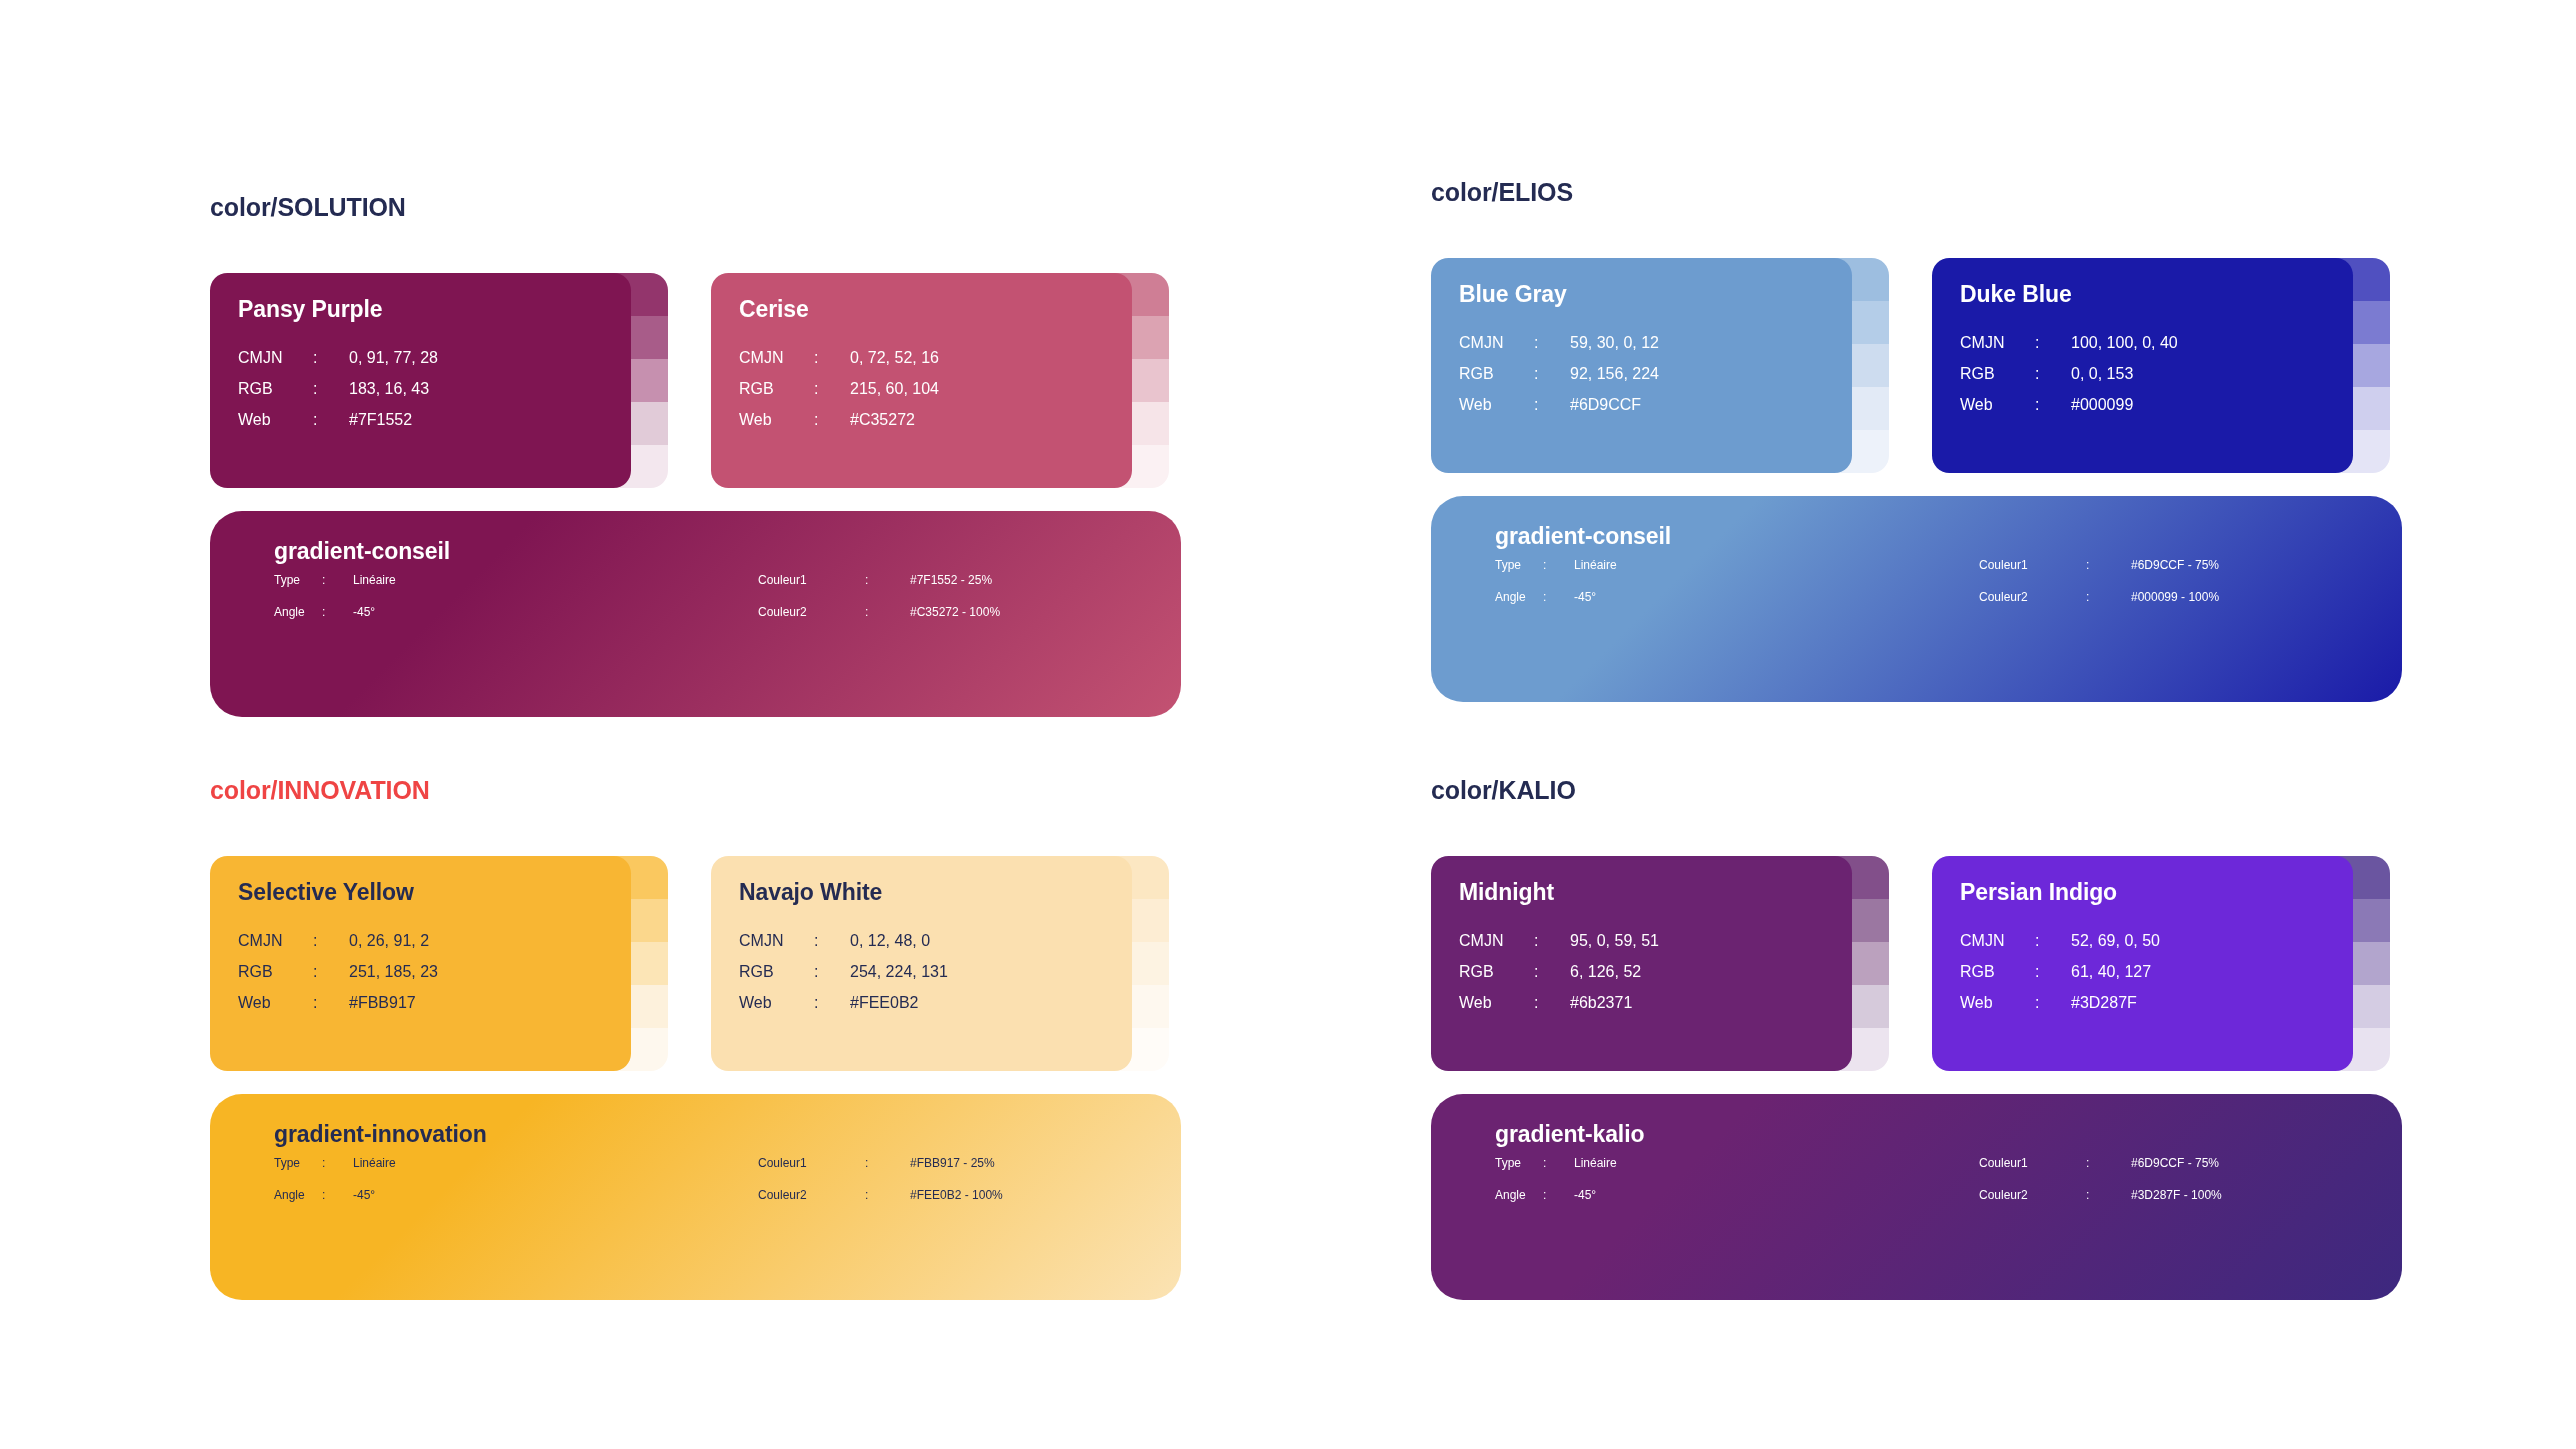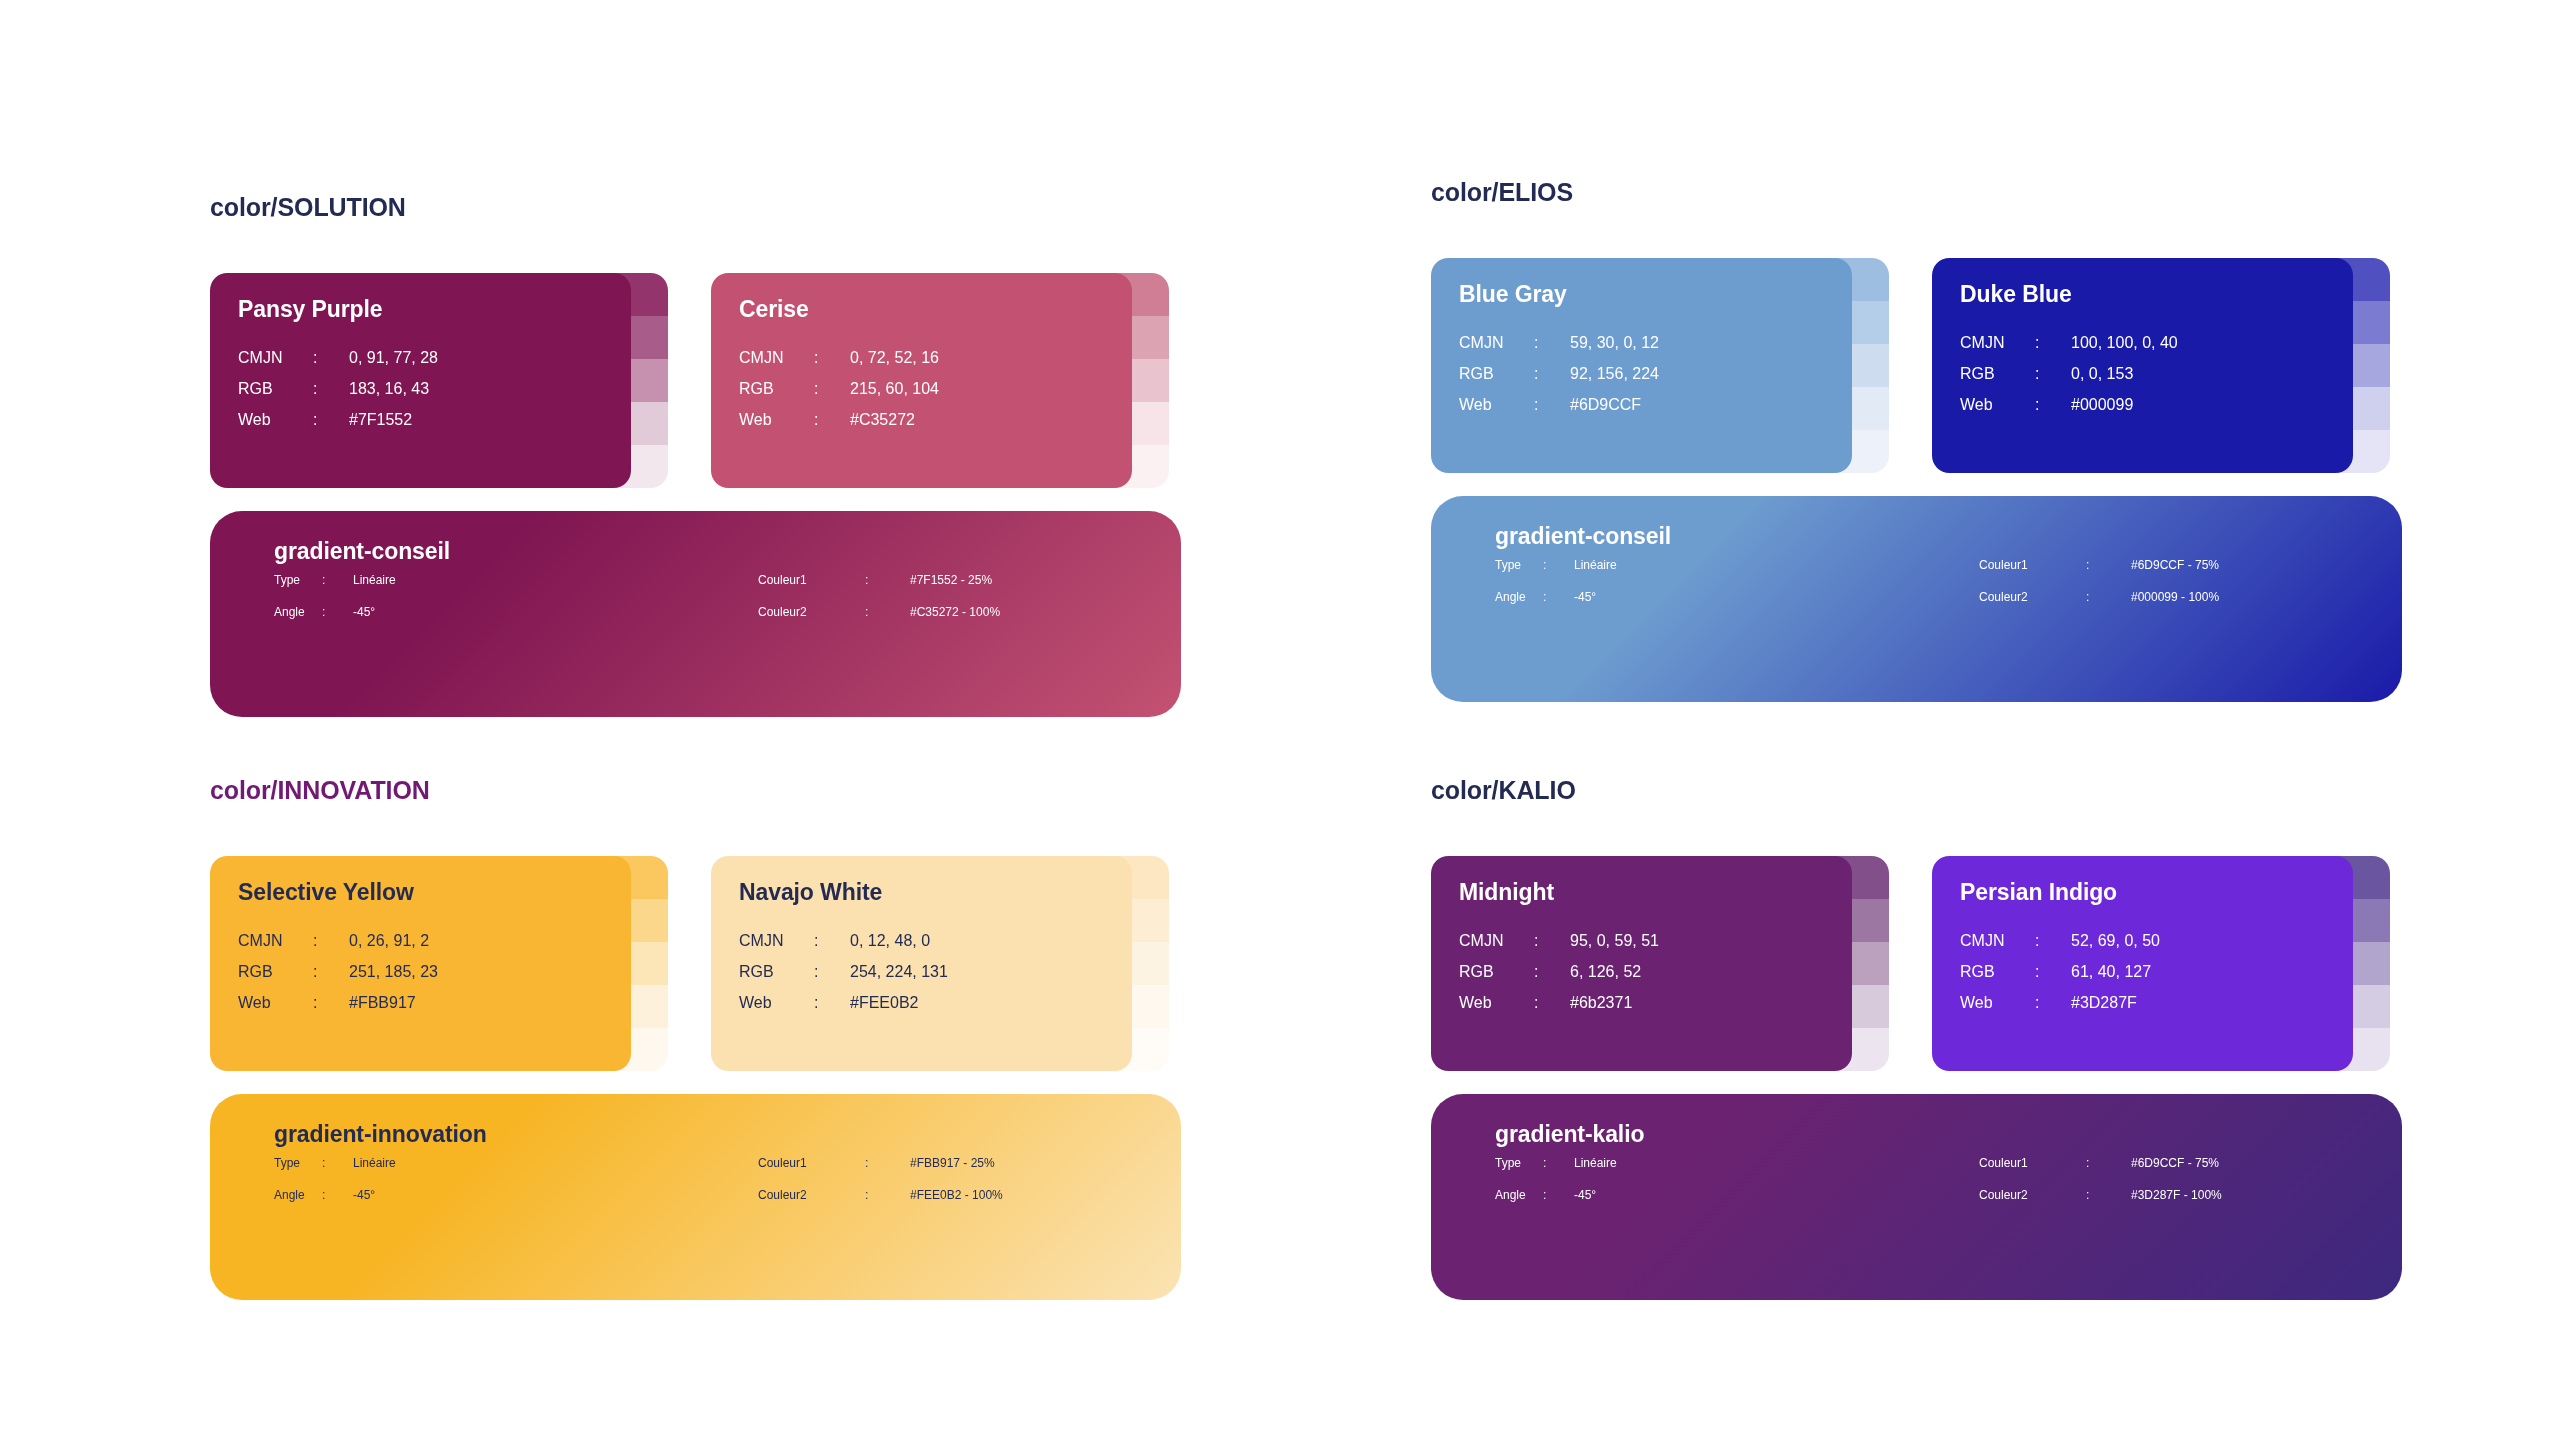--- a/index.html
+++ b/index.html
@@ -315,21 +315,21 @@
             <div class="g-row">
               <span class="g-key">Couleur2</span>
               <span class="g-colon">:</span>
               <span class="g-val">#000099 - 100%</span>
             </div>
           </div>
         </div>
       </div>
     </div>
     <div class="section" style="left: 210px; top: 778px;">
-      <div class="section-title" style="color: #701a75;">color/INNOVATION</div>
+      <div class="section-title" style="color: #ef4444;">color/INNOVATION</div>
       <div class="swatch-row">
         <div class="swatch-unit">
           <div class="tint-stack">
             <div class="tint" style="background: rgb(250, 200, 95);"></div>
             <div class="tint" style="background: rgb(251, 215, 140);"></div>
             <div class="tint" style="background: rgb(252, 229, 182);"></div>
             <div class="tint" style="background: rgb(253, 241, 220);"></div>
             <div class="tint" style="background: rgb(254, 248, 238);"></div>
           </div>
           <div class="swatch-card tone-dark" style="background: rgb(248, 182, 51);">

